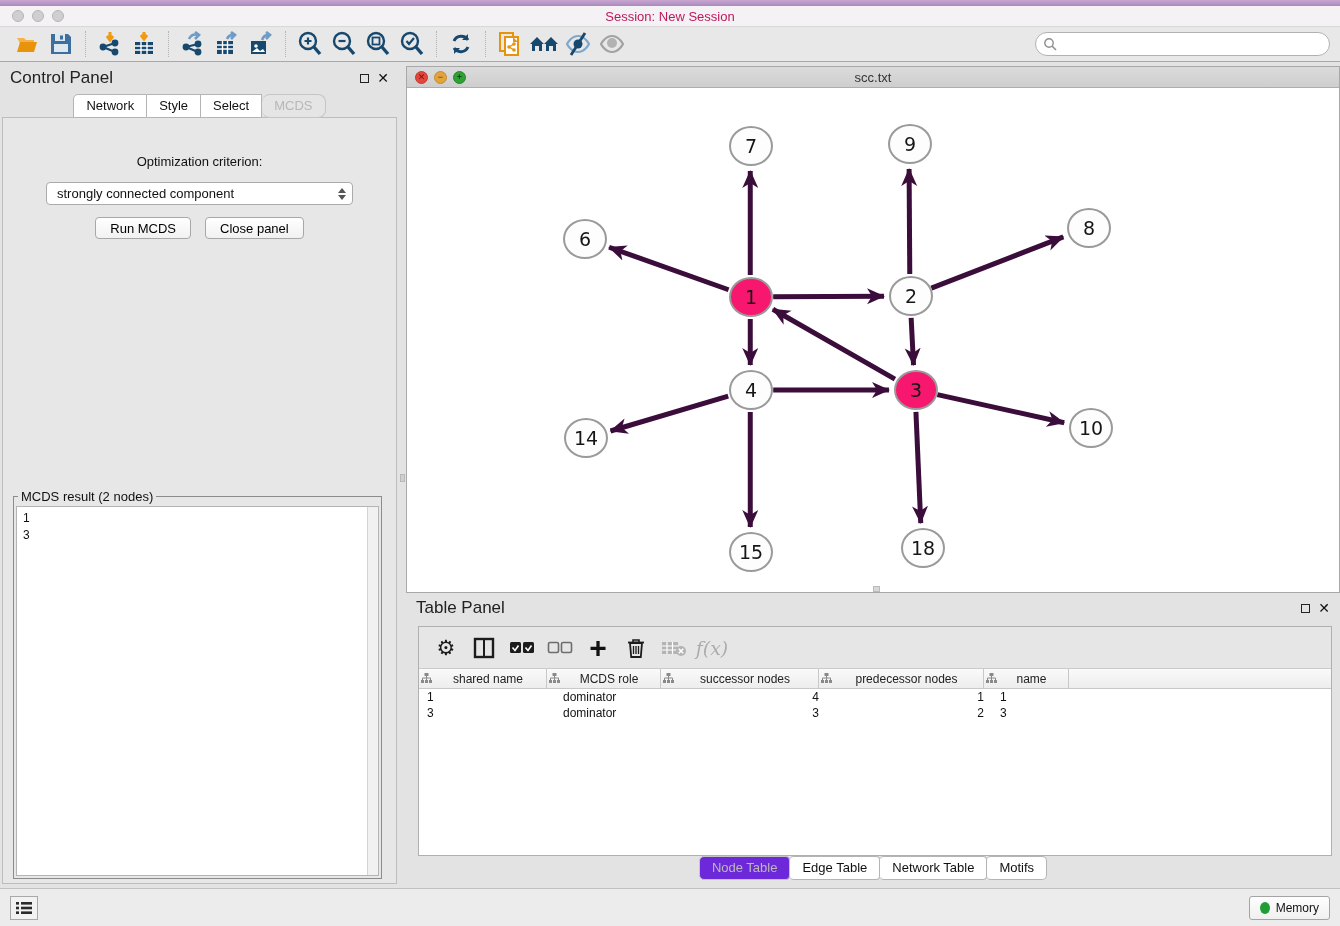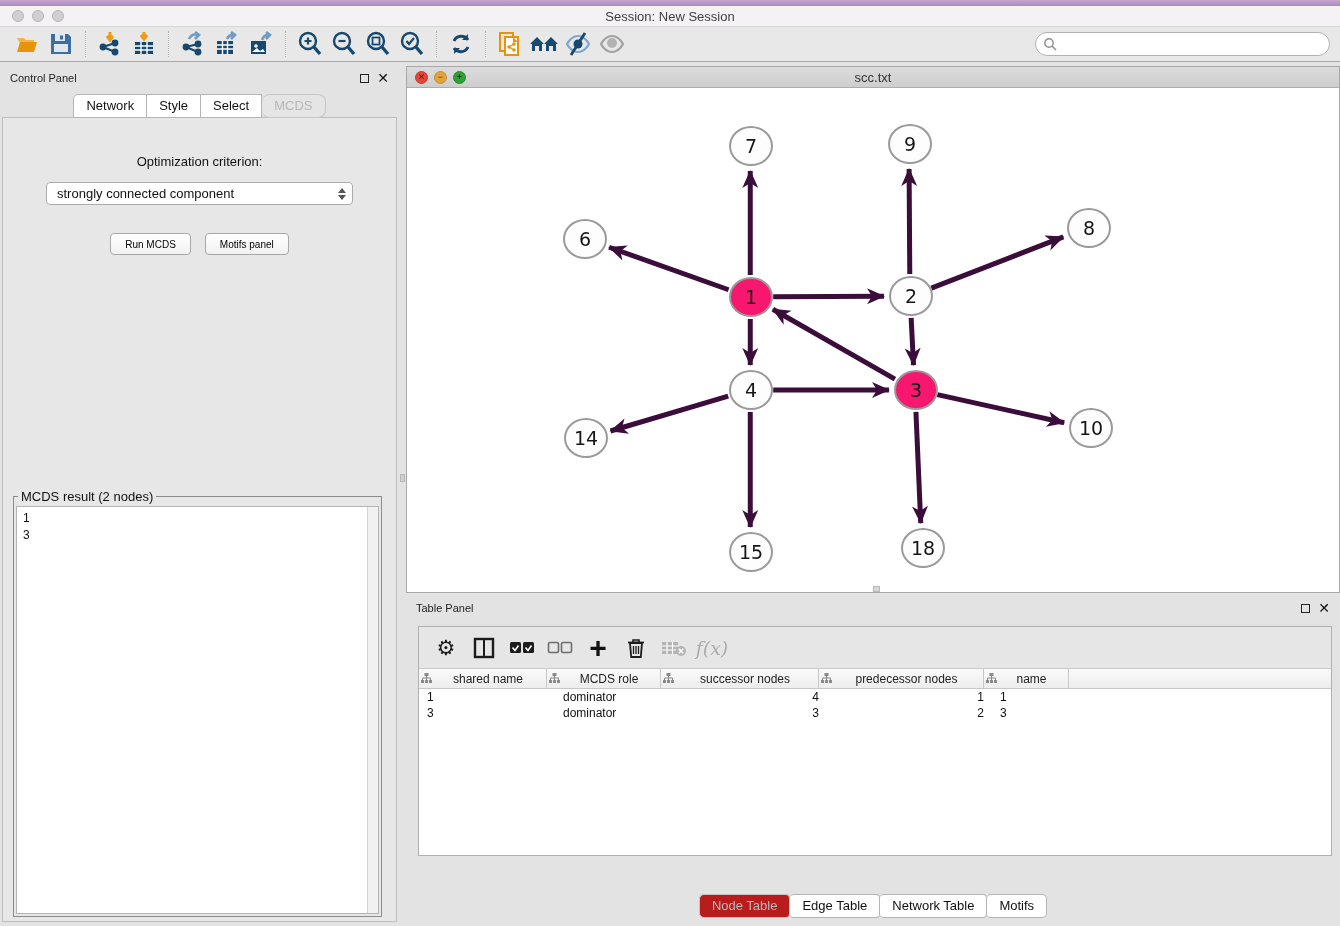--- a/index.html
+++ b/index.html
@@ -5,57 +5,57 @@
   * { margin:0; padding:0; box-sizing:border-box; }
   html,body { width:1340px; height:926px; overflow:hidden; }
   body { font-family:"Liberation Sans","DejaVu Sans",sans-serif; background:#e4e3e4; font-size:13px; color:#111; }
   .app { width:1340px; height:926px; display:flex; flex-direction:column; }
 
   
   .purple-strip { height:6px; background:linear-gradient(#c7a6d0,#ad8abb); }
   .titlebar-row { height:21px; background:#f4f2f4; display:flex; align-items:center; position:relative; border-bottom:1px solid #d8d6d8; }
   .traffic { display:flex; gap:8px; margin-left:12px; }
   .tl { width:12px; height:12px; border-radius:50%; background:#cfcfcf; border:1px solid #b6b6b6; }
-  .win-title { position:absolute; left:0; right:0; text-align:center; color:#404040; font-size:13px; }
+  .win-title { position:absolute; left:0; right:0; text-align:center; color:#be185d; font-size:13px; }
 
   
   .toolbar { height:35px; background:#e9e8e9; border-bottom:1px solid #a9a9a9; display:flex; align-items:center; padding:0 10px; }
   .tbtn { width:34px; height:30px; display:flex; align-items:center; justify-content:center; cursor:pointer; }
   .tsep { width:1px; height:26px; border-left:1px dotted #b3b3b3; margin:0 7px; }
   .search-wrap { margin-left:auto; position:relative; }
   .search-input { width:295px; height:24px; border:1px solid #b3b1b3; border-radius:12px; background:#fff; padding:0 8px 0 26px; font-size:12px; outline:none; }
   .search-glass { position:absolute; left:8px; top:5px; }
 
   
   .main { flex:1; display:flex; background:#e4e3e4; overflow:hidden; }
   .control-panel { width:399px; padding-top:4px; display:flex; flex-direction:column; }
   .splitter { width:7px; position:relative; background:#e4e3e4; }
   .splitter-handle { position:absolute; top:412px; left:1px; width:5px; height:8px; background:#d0cfd0; border:1px solid #b9b8b9; }
   .right-col { flex:1; display:flex; flex-direction:column; padding-top:4px; }
 
   
   .panel-head { height:24px; display:flex; align-items:center; padding:0 10px; }
-  .panel-title { font-size:11px; color:#222; }
+  .panel-title { font-size:17px; color:#222; }
   .panel-head-btns { margin-left:auto; display:flex; align-items:center; gap:8px; }
   .float-btn { width:9px; height:9px; border:1.5px solid #222; display:inline-block; cursor:pointer; }
   .close-btn { font-size:14px; font-weight:bold; color:#111; cursor:pointer; line-height:1; }
   .tabs-row { display:flex; justify-content:center; position:relative; z-index:2; margin-bottom:-1px; padding-top:4px; }
   .tab { padding:3px 12px 4px; background:#fff; border:1px solid #b5b4b5; border-left-width:0; font-size:13px; cursor:pointer; white-space:nowrap; }
   .tab:first-child { border-left-width:1px; border-top-left-radius:5px; }
   .tab:last-child { border-top-right-radius:5px;border-radius:8px; }
   .tab.selected { background:#e6e5e6; color:#b8b7b8; border-color:#c6c5c6; }
   .cp-body { flex:1; margin:0 2px 4px 2px; background:#e8e7e8; border:1px solid #bebdbe; position:relative; }
   .opt-label { text-align:center; margin-top:36px; font-size:13px; }
   .combo { width:307px; height:23px; margin:13px auto 0; background:#fff; border:1px solid #ababab; border-radius:4px; display:flex; align-items:center; padding:0 6px 0 10px; font-size:13px; cursor:pointer; }
   .combo-arrows { margin-left:auto; display:flex; flex-direction:column; gap:2px; align-items:center; }
   .combo-arrows i { display:block; width:0; height:0; border-left:4px solid transparent; border-right:4px solid transparent; }
   .arr-up { border-bottom:5px solid #555; }
   .arr-dn { border-top:5px solid #555; }
   .btn-row { display:flex; justify-content:center; gap:14px; margin-top:12px; }
-  .pbtn { height:22px; padding:0 14px; background:linear-gradient(#ffffff,#f2f1f2); border:1px solid #a9a8a9; border-radius:4px; font-size:10px; cursor:pointer; font-family:inherit;margin-top:16px; }
+  .pbtn { height:22px; padding:0 14px; background:linear-gradient(#ffffff,#f2f1f2); border:1px solid #a9a8a9; border-radius:4px; font-size:13px; cursor:pointer; font-family:inherit; }
   .result-fieldset { position:absolute; left:10px; right:14px; top:371px; bottom:4px; border:1px solid #8d8c8d; padding:2px; background:#e8e7e8; }
   .result-fieldset legend { font-size:13px; padding:0 3px; margin-left:2px; }
   .result-box { width:100%; height:100%; background:#fff; border:1px solid #b5b4b5; position:relative; font-size:12px; overflow:hidden; }
   .result-list { padding:3px 6px; line-height:17px; }
   .result-vscroll { position:absolute; right:0; top:0; bottom:0; width:11px; background:#f2f1f2; border-left:1px solid #d5d4d5; }
 
   
   .net-window { height:527px; border:1px solid #a9a8a9; background:#fff; display:flex; flex-direction:column; position:relative; }
   .net-titlebar { height:21px; background:linear-gradient(#dcdbdc,#cfcecf); border-bottom:1px solid #aeadae; display:flex; align-items:center; position:relative; }
   .net-title { position:absolute; left:0; right:0; text-align:center; font-size:13px; color:#333; }
@@ -82,21 +82,21 @@
   .thead { display:flex; height:20px; background:linear-gradient(#fafafa,#ededed); border-bottom:1px solid #c9c8c9; }
   .th { display:flex; align-items:center; border-right:1px solid #c9c8c9; font-size:12px; color:#222; padding:0 2px; }
   .th-label { flex:1; text-align:center; }
   .tbody { flex:1; background:#fff; overflow:hidden; }
   .tr { display:flex; height:16px; }
   .td { font-size:12px; padding:0 8px; overflow:hidden; white-space:nowrap; line-height:16px; }
   .tp-tabs { position:absolute; bottom:8px; left:0; right:0; display:flex; justify-content:center; }
   .tp-tabs .tab { border-radius:4px; }
   .tp-tabs .tab:first-child { border-top-left-radius:5px; border-bottom-left-radius:5px; }
   .tp-tabs .tab:last-child { border-top-right-radius:5px; border-bottom-right-radius:5px; }
-  .tp-tabs .tab.selected { background:#b91c1c; color:#bbbabb; }
+  .tp-tabs .tab.selected { background:#6d28d9; color:#bbbabb; }
 
   
   .statusbar { height:38px; background:#ececec; border-top:1px solid #c1c0c1; display:flex; align-items:center; padding:0 10px; }
   .sb-left-btn { width:28px; height:24px; background:#f3f2f3; border:1px solid #a9a8a9; display:flex; align-items:center; justify-content:center; cursor:pointer; }
   .memory-btn { margin-left:auto; height:24px; padding:0 10px; background:linear-gradient(#fefefe,#f1f0f1); border:1px solid #a5a4a5; border-radius:3px; display:flex; align-items:center; gap:6px; font-size:12px; cursor:pointer; }
   .mem-dot { width:10px; height:12px; border-radius:50%; background:var(--memgreen,#1e9e35); }
 
   .ic { display:block; }
 </style>
 </head>
@@ -272,21 +272,21 @@
         <div class="opt-label">Optimization criterion:</div>
         <div class="combo">
           <span>strongly connected component</span>
           <span class="combo-arrows">
               <i class="arr-up"></i>
               <i class="arr-dn"></i>
             </span>
         </div>
         <div class="btn-row">
           <button class="pbtn">Run MCDS</button>
-          <button class="pbtn">Motifs panel</button>
+          <button class="pbtn">Close panel</button>
         </div>
         <fieldset class="result-fieldset">
           <legend>MCDS result (2 nodes)</legend>
           <div class="result-box">
             <div class="result-list" id="result-list">
                 <div>1</div>
                 <div>3</div>
               </div>
             <div class="result-vscroll"></div>
           </div>
@@ -475,14 +475,30 @@
             <div class="tab selected">Node Table</div>
             <div class="tab">Edge Table</div>
             <div class="tab">Network Table</div>
             <div class="tab">Motifs</div>
           </div>
       </div>
 
     </div>
   </div>
 
+  <div class="statusbar">
+    <div class="sb-left-btn">
+      <svg class="ic" width="16" height="14" viewBox="0 0 16 14">
+          <rect x="0" y="1" width="3" height="2.6" fill="#2a2a2a"></rect>
+          <rect x="5" y="1" width="11" height="2.6" fill="#2a2a2a"></rect>
+          <rect x="0" y="5.7" width="3" height="2.6" fill="#2a2a2a"></rect>
+          <rect x="5" y="5.7" width="11" height="2.6" fill="#2a2a2a"></rect>
+          <rect x="0" y="10.4" width="3" height="2.6" fill="#2a2a2a"></rect>
+          <rect x="5" y="10.4" width="11" height="2.6" fill="#2a2a2a"></rect>
+        </svg>
+    </div>
+    <div class="memory-btn">
+      <span class="mem-dot"></span>
+      <span>Memory</span>
+    </div>
+  </div>
 
 </div>
 
 </body></html>

